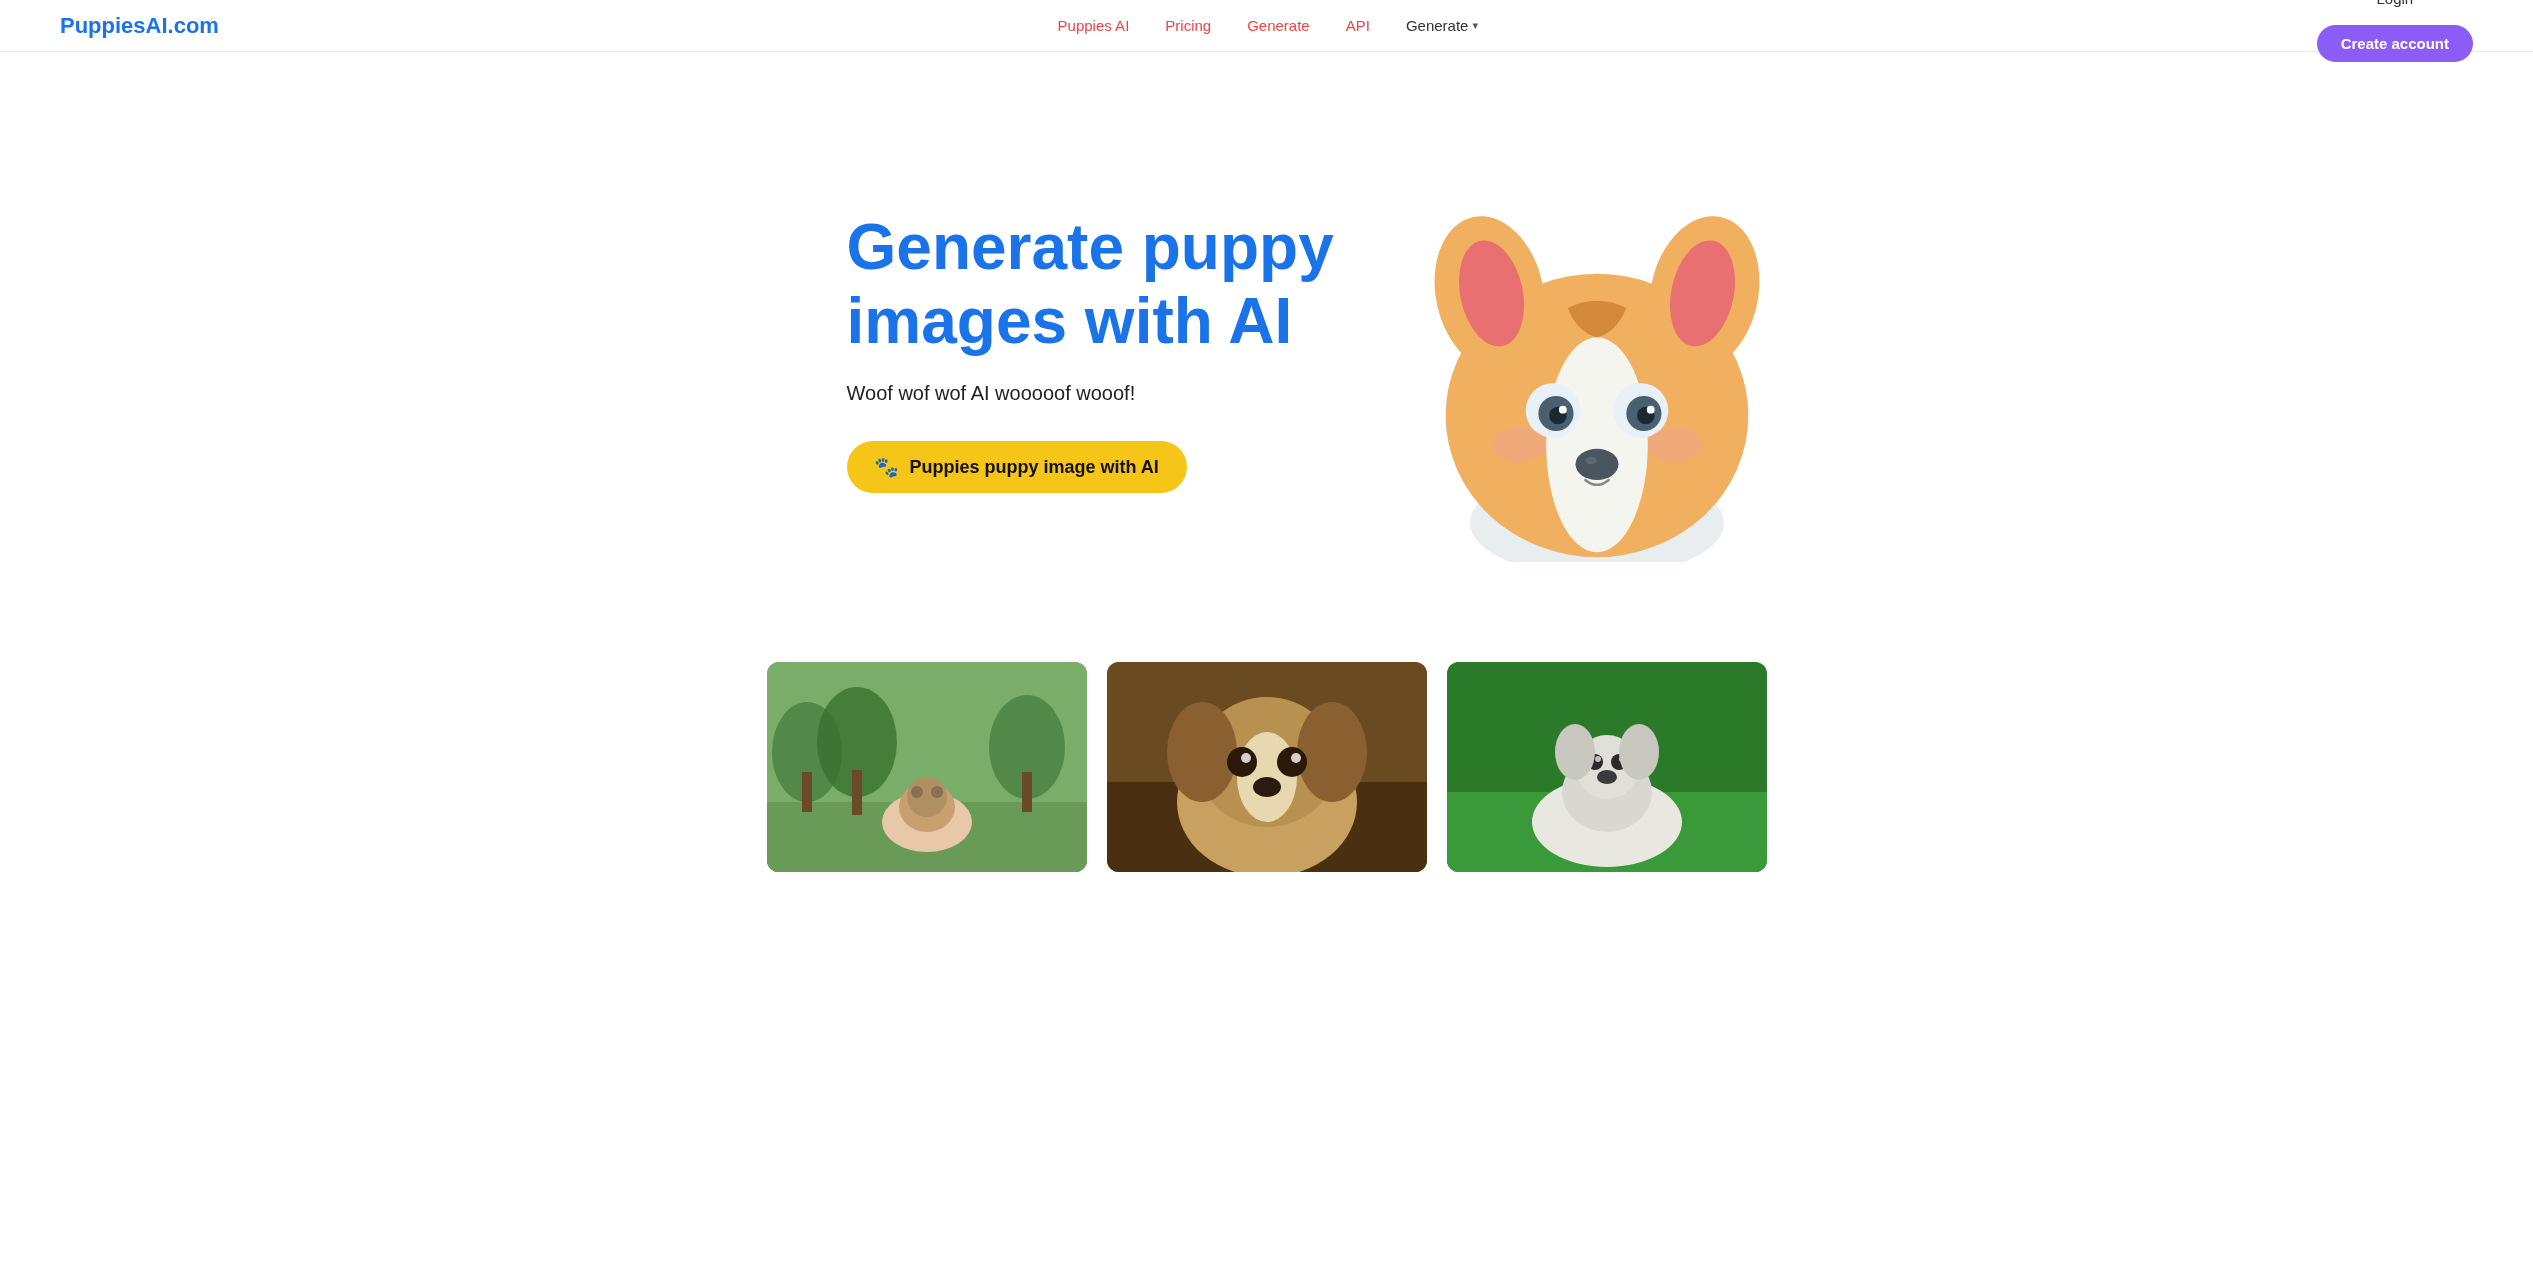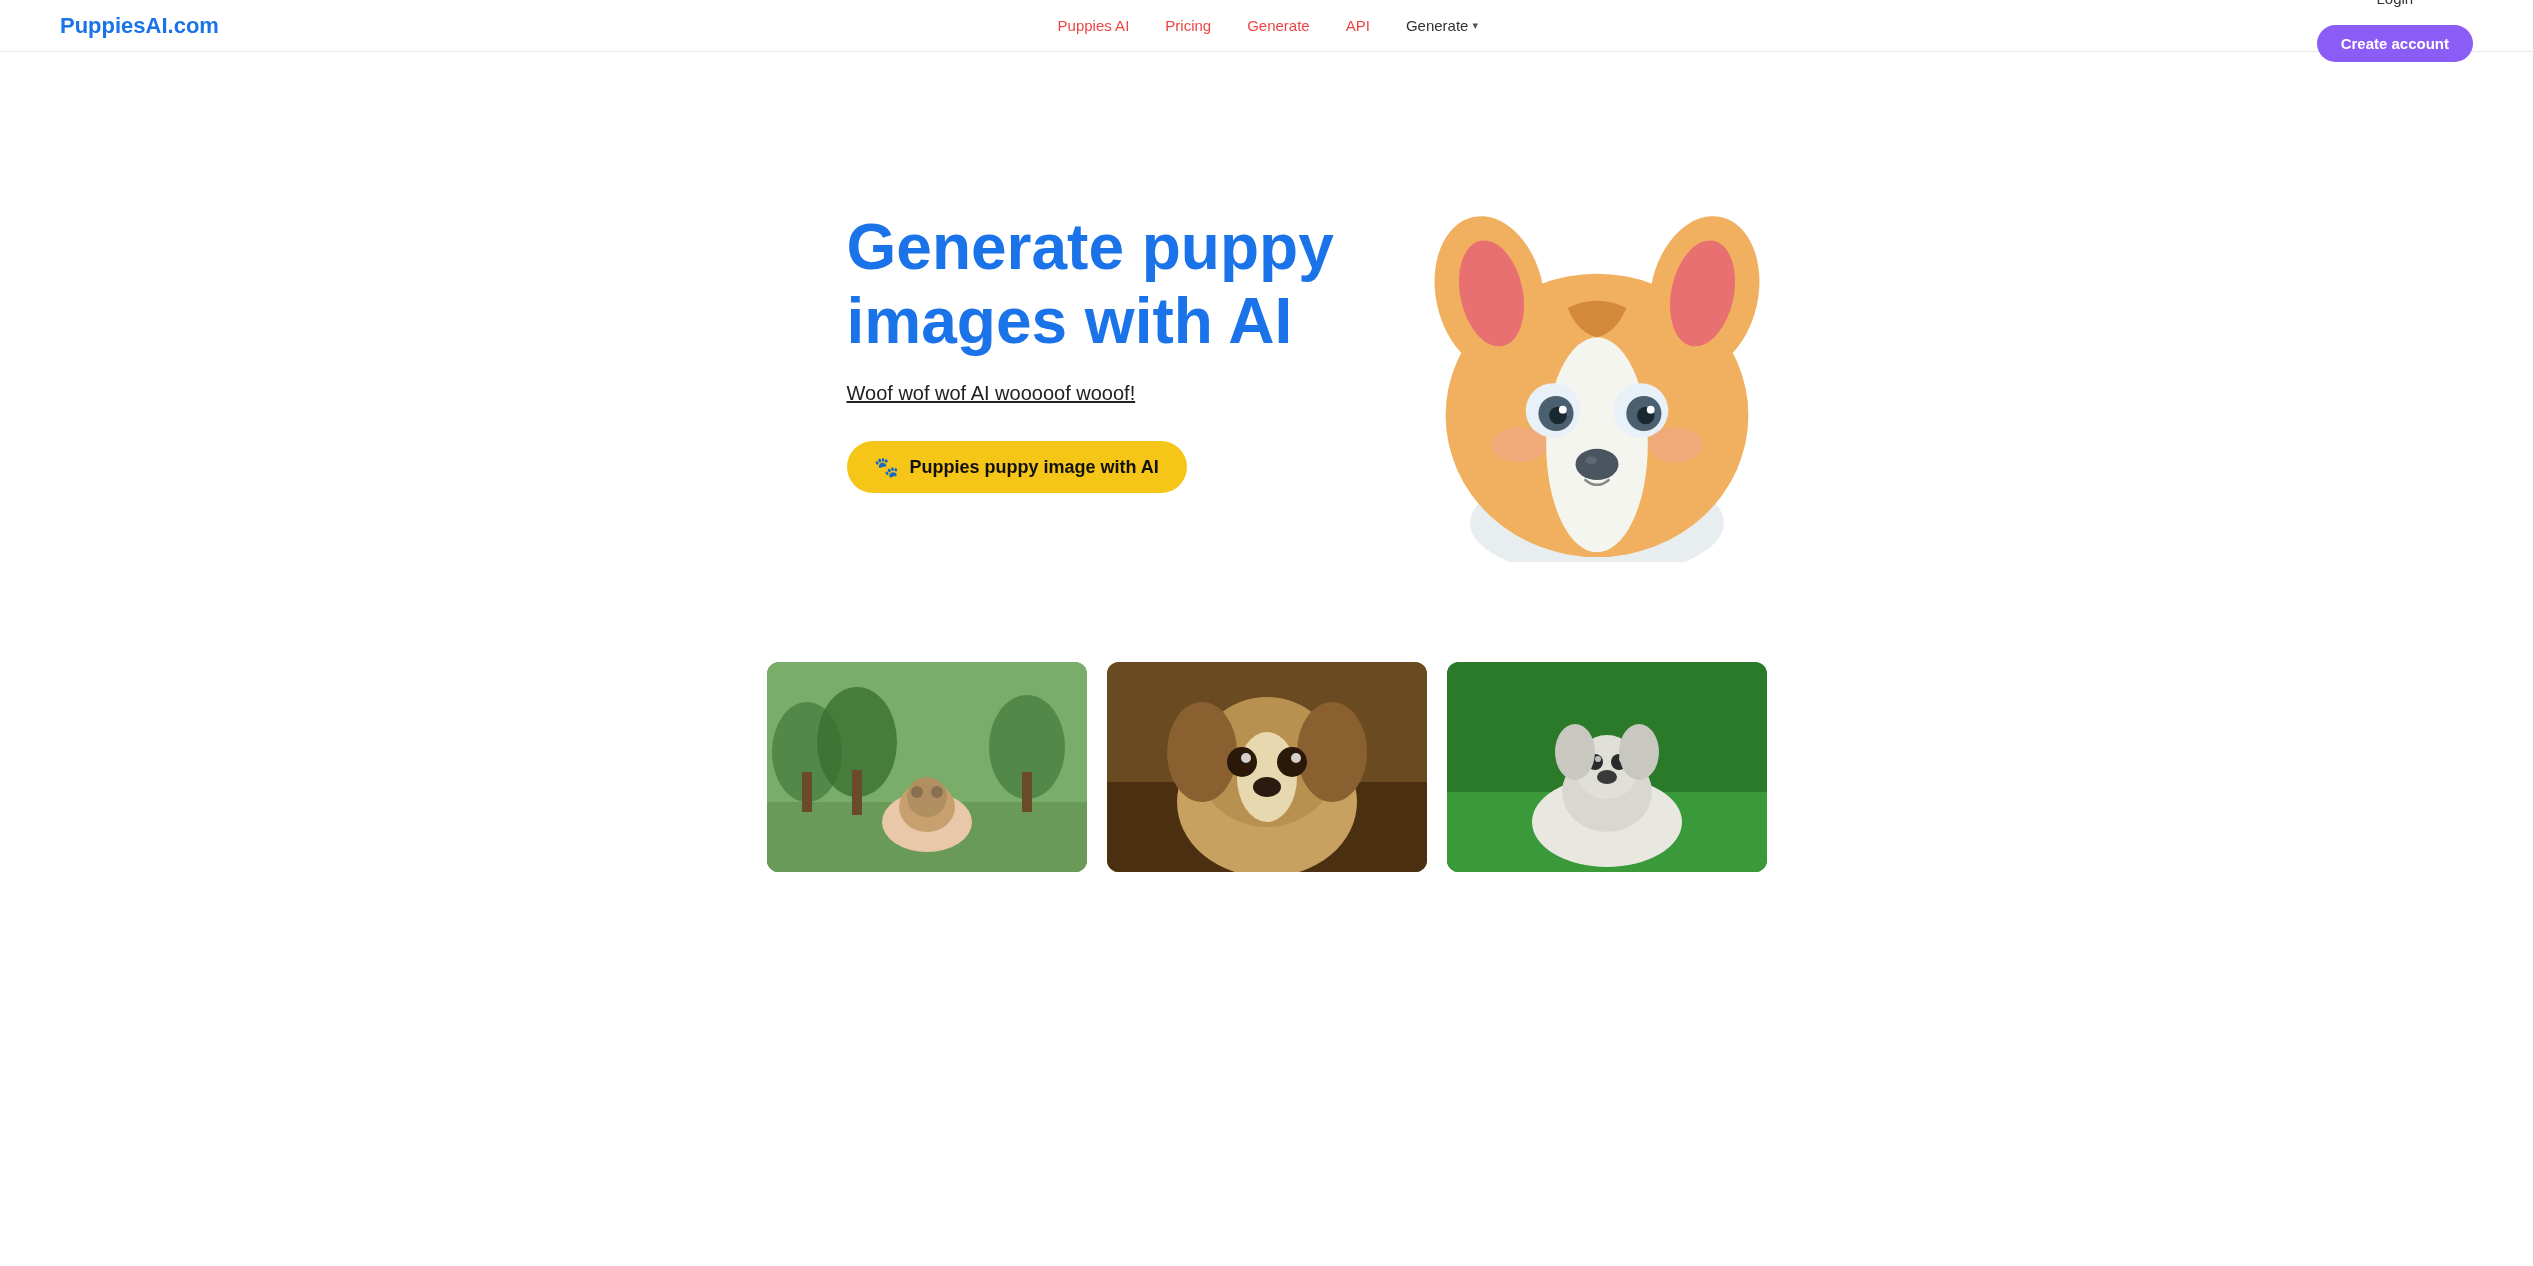--- a/index.html
+++ b/index.html
@@ -36,21 +36,21 @@
       padding: 60px 60px 40px 200px;
       min-height: 580px;
       position: relative;
     }
     .hero-text { flex: 1; max-width: 520px; }
     .hero-title {
       font-size: 64px; font-weight: 800; color: #1a73e8; line-height: 1.15;
       margin-bottom: 24px;
     }
     .hero-subtitle {
-      font-size: 20px; color: #222; margin-bottom: 36px; font-weight: 400; text-decoration: underline;
+      font-size: 20px; color: #222; margin-bottom: 36px; font-weight: 400;
     }
     .hero-btn {
       display: inline-flex; align-items: center; gap: 10px;
       background: #f5c518; color: #111; border: none; border-radius: 28px;
       padding: 14px 28px; font-size: 18px; font-weight: 600; cursor: pointer;
     }
     .paw-icon { font-size: 20px; }
 
     
     .hero-illustration {

